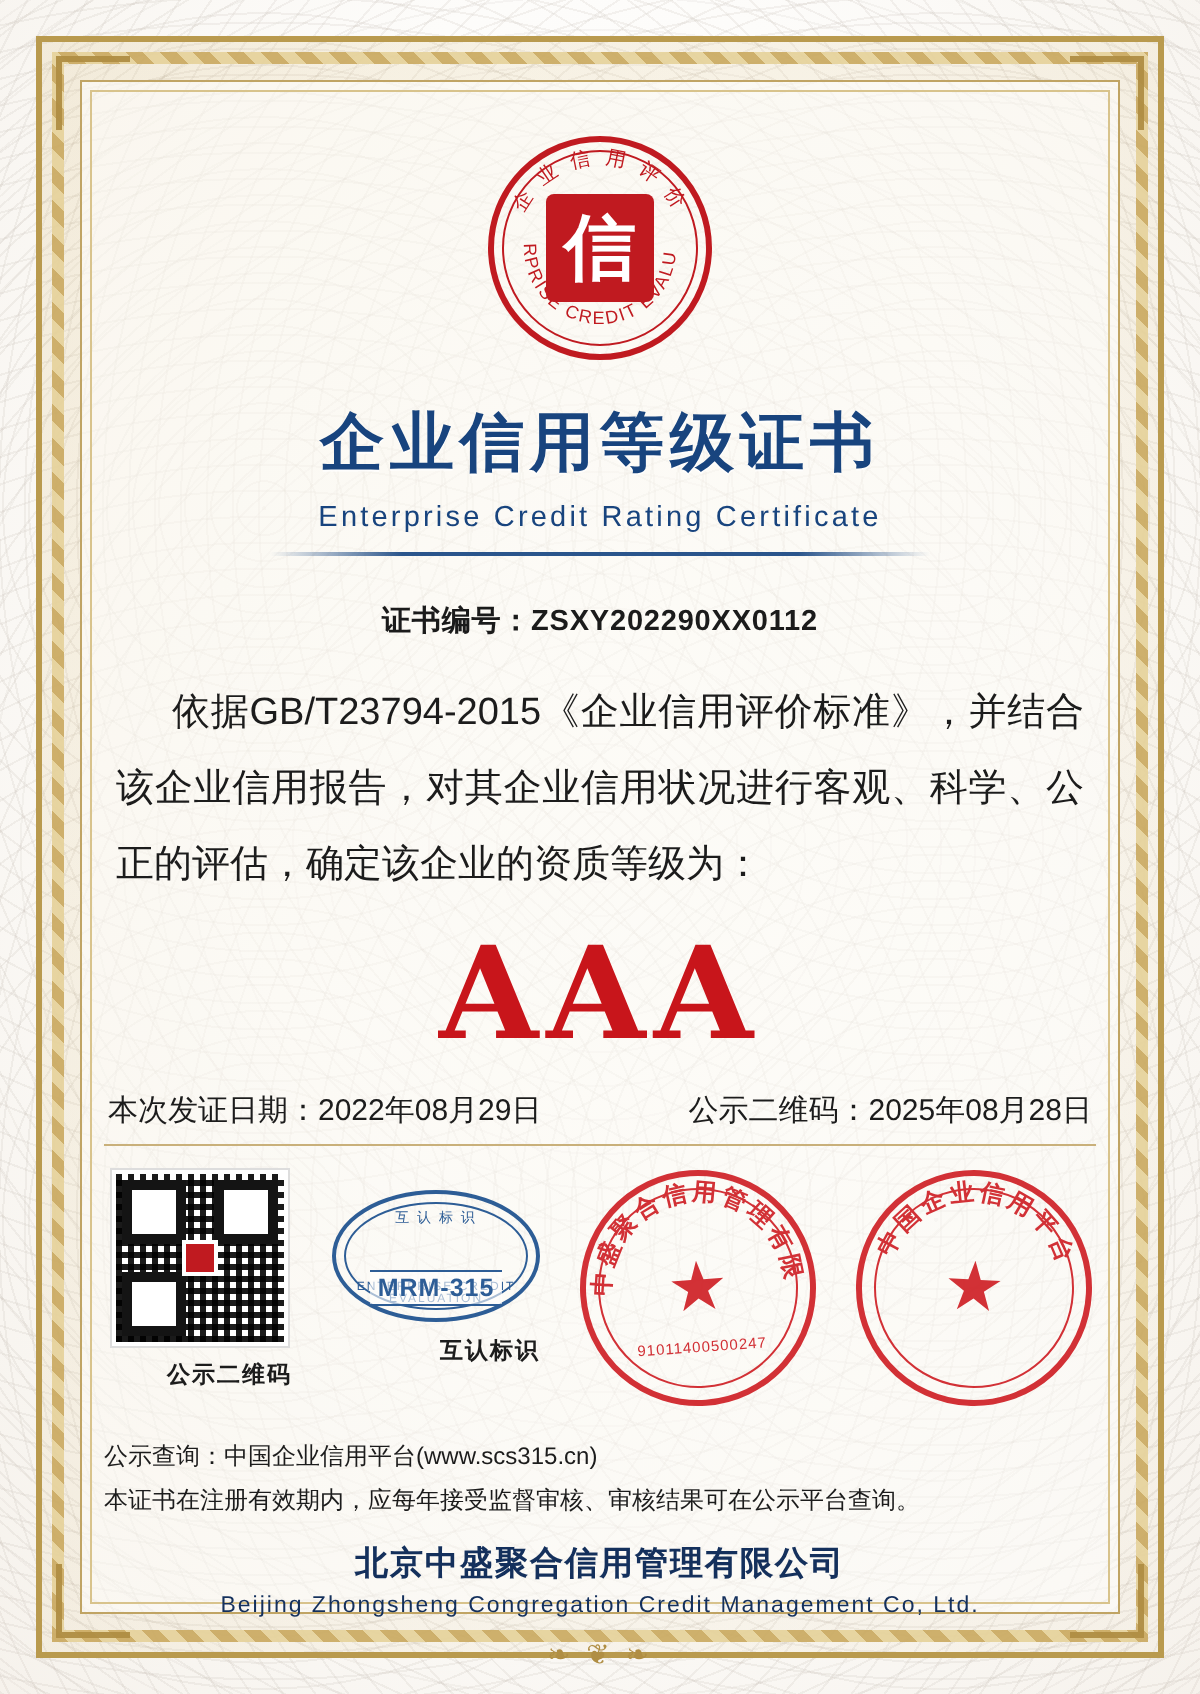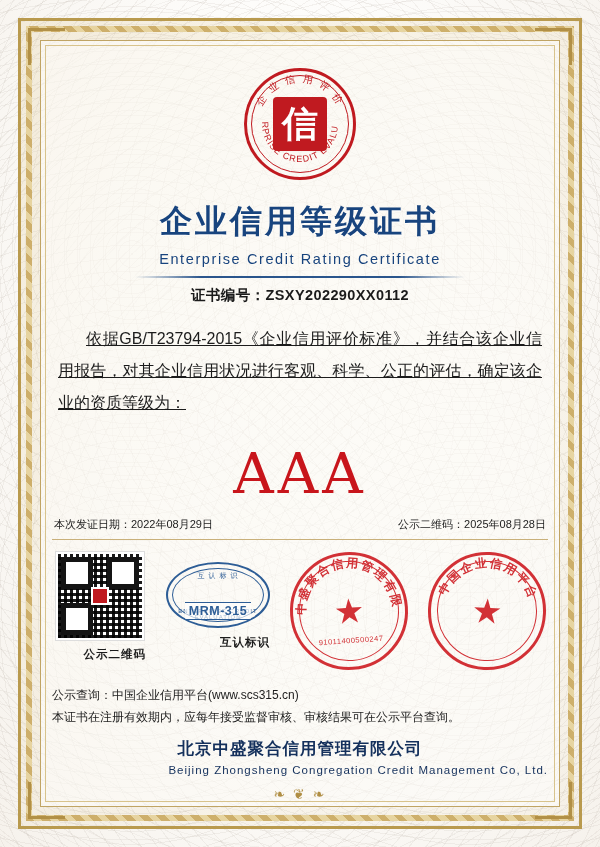--- a/index.html
+++ b/index.html
@@ -168,68 +168,67 @@
   .title-rule {
     width: 330px;
     height: 2px;
     margin: 9px auto 0;
     background: linear-gradient(90deg, rgba(24,68,126,0) 0%, #2a558c 20%, #2a558c 80%, rgba(24,68,126,0) 100%);
   }
 
   
   .cert-no {
     text-align: center;
-    margin-top: 8px;
+    margin-top: 23px;
     font-size: 14.5px;
     color: #1b1b1b;
     font-weight: bold;
     letter-spacing: 0.4px;
   }
   .cert-no .label { font-weight: bold; }
 
   
   .company-name {
     text-align: center;
     margin-top: 18px;
     font-size: 21px;
     font-weight: bold;
     color: #14305c;
     letter-spacing: 1.5px;
   }
 
   
   .body-para {
     margin: 18px 6px 0;
-    font-size: 16px;
+    font-size: 19px;
     line-height: 2.0;
     color: #1c1c1c;
     text-align: justify;
     text-indent: 28px;
-    text-decoration: underline;
   }
 
   
   .grade {
     text-align: center;
     color: #c8151b;
     font-family: "DejaVu Serif", serif;
-    font-size: 56px;
-    font-weight: normal;
+    font-size: 64px;
+    font-weight: bold;
     letter-spacing: 4px;
-    margin-top: 20px;
+    margin-top: 6px;
     line-height: 1.25;
   }
 
   
   .dates {
     display: flex;
     justify-content: space-between;
     margin-top: 8px;
     padding: 0 2px;
-    font-size: 11px;
+    font-size: 15px;
     color: #1c1c1c;
     text-align: right;
   }
   .dates-rule {
     margin-top: 7px;
     height: 1px;
     background: #c9b07a;
   }
 
   
@@ -382,21 +381,21 @@
 
   .issuer-cn {
     text-align: center;
     margin-top: 10px;
     font-size: 16.5px;
     font-weight: bold;
     color: #14305c;
     letter-spacing: 1px;
   }
   .issuer-en {
-    text-align: right;
+    text-align: center;
     margin-top: 4px;
     font-size: 11.5px;
     color: #14305c;
     letter-spacing: 1px;
   }
 
   .bottom-ornament {
     margin-top: 10px;
     text-align: center;
     color: #b08e44;

